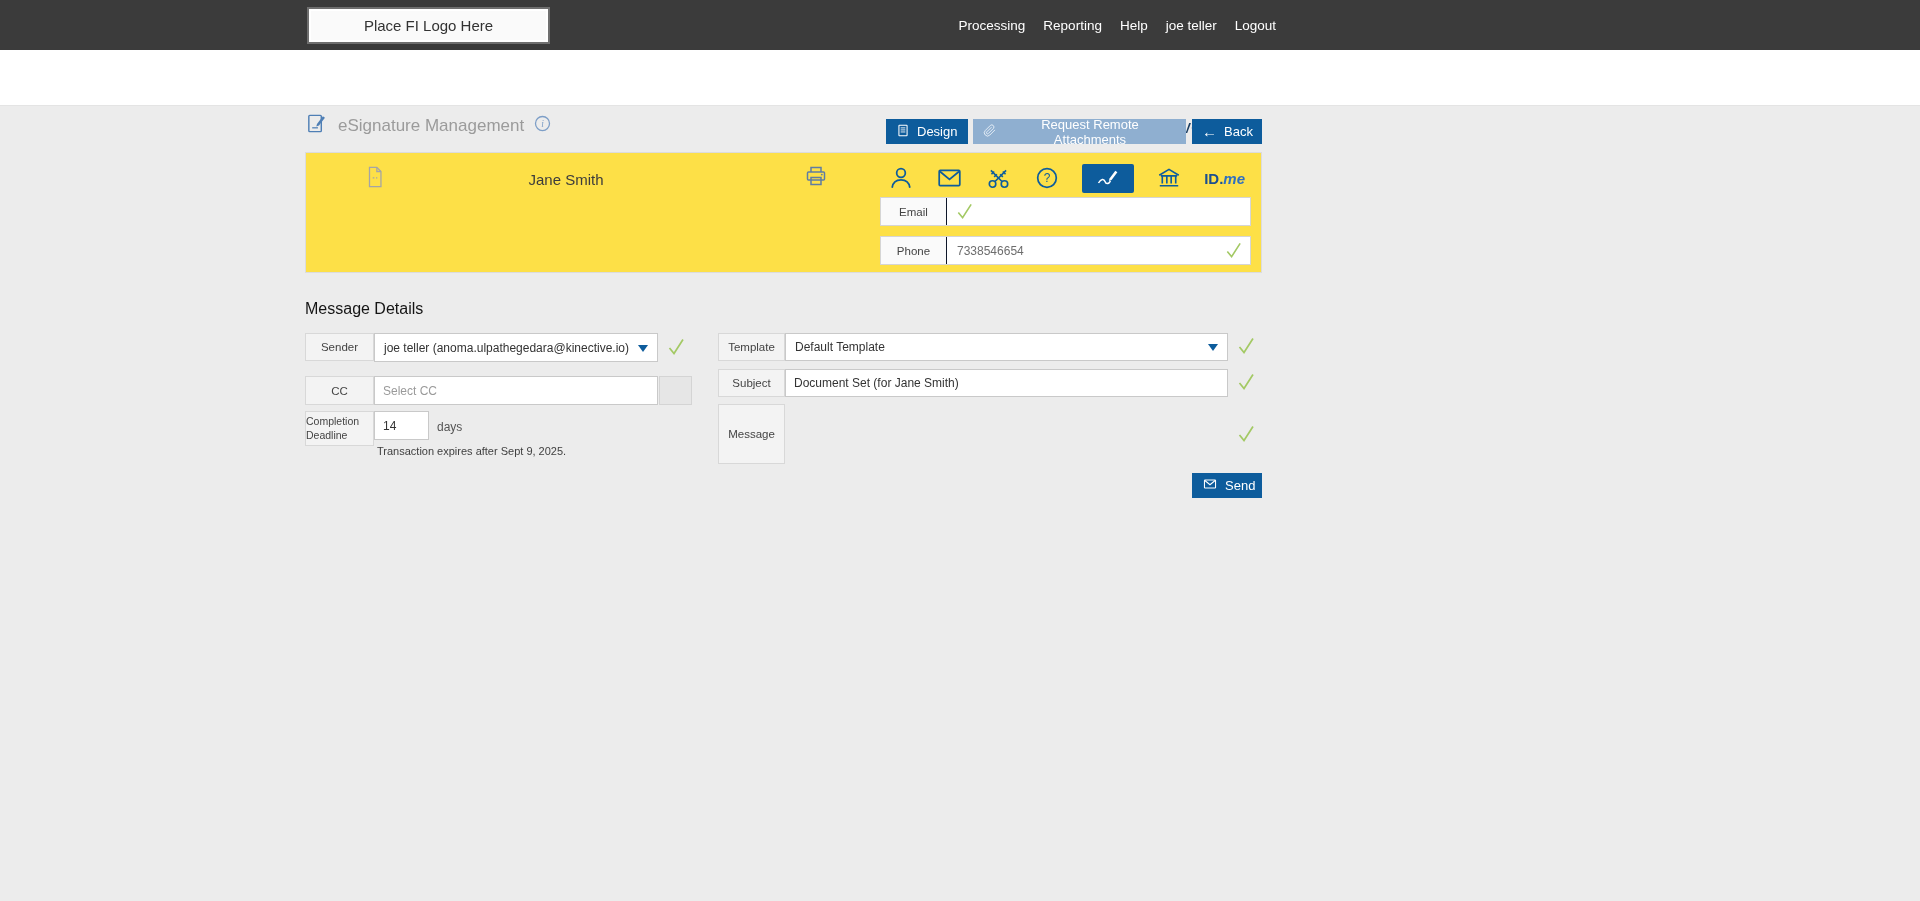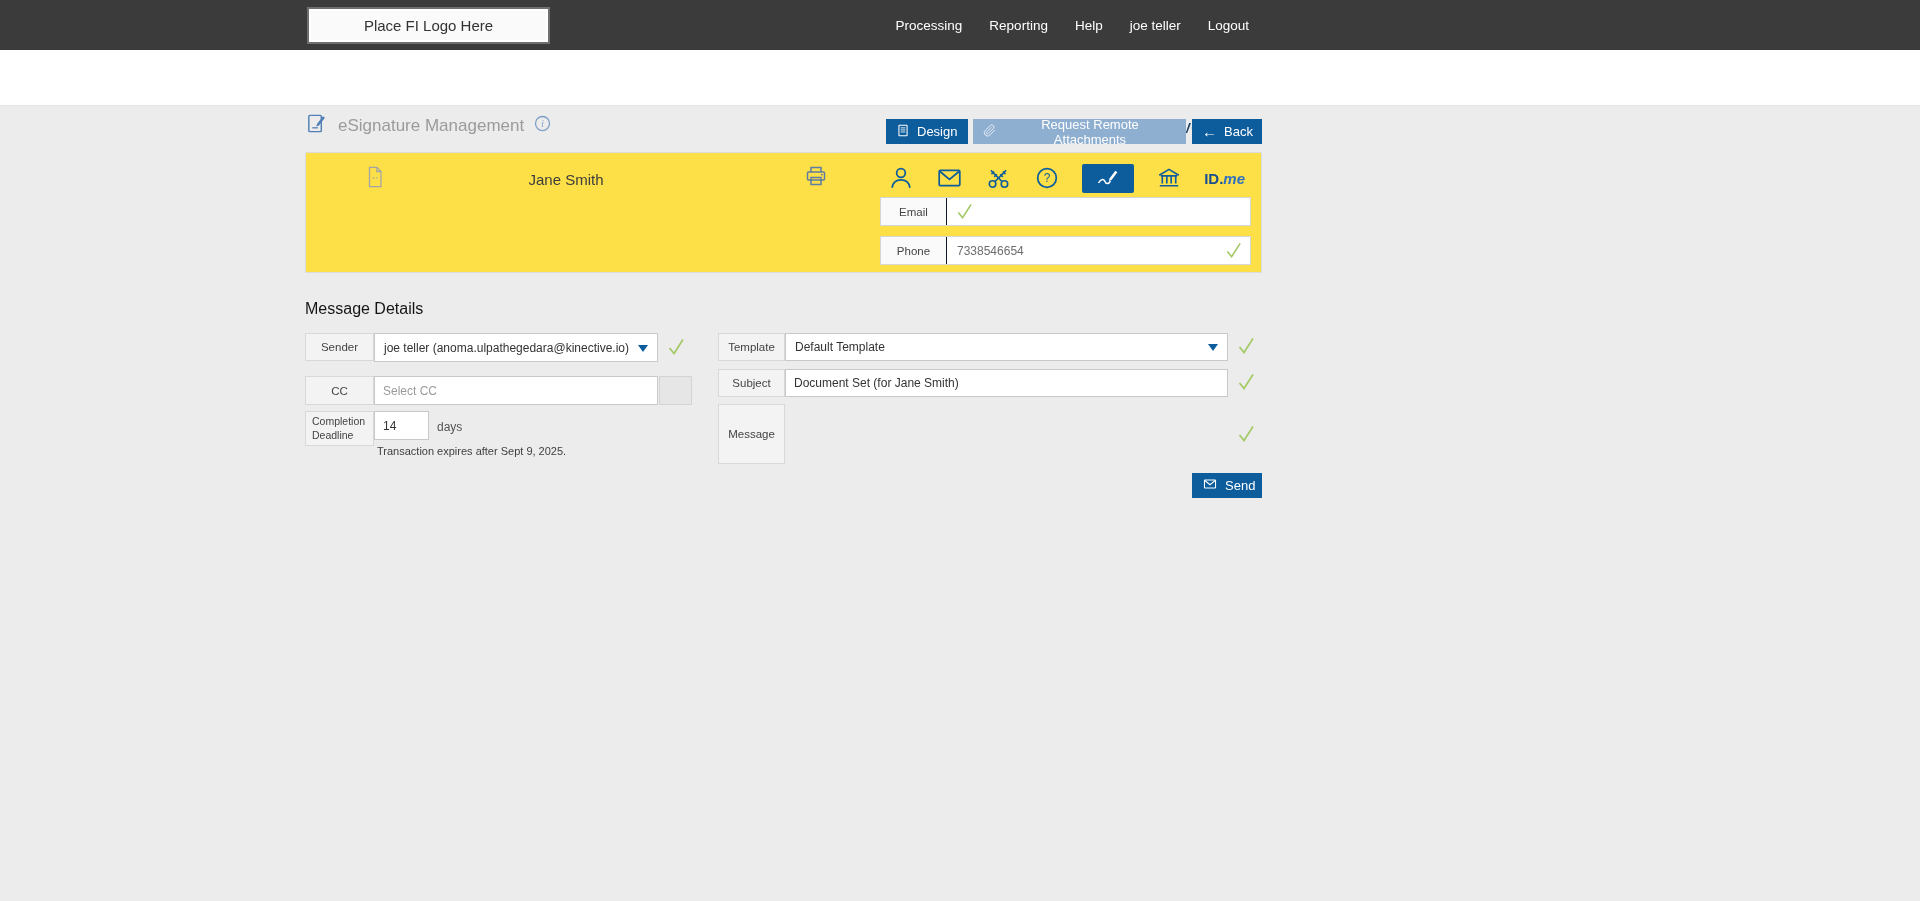--- a/index.html
+++ b/index.html
@@ -4,21 +4,21 @@
 <style>
   * { margin:0; padding:0; box-sizing:border-box; }
   html,body { width:1920px; height:901px; font-family:"Liberation Sans", sans-serif; }
   .stage { position:relative; width:1920px; height:901px; background:#ececec; overflow:hidden; }
 
   
   .topbar { position:absolute; left:0; top:0; width:1920px; height:50px; background:#3b3b3b; }
   .logo-box { position:absolute; left:307px; top:7px; width:243px; height:37px; background:#fafafa;
               border:2px solid #6f6f6f; box-shadow:inset 0 0 0 2px #ffffff; display:flex; align-items:center;
               justify-content:center; font-size:15px; color:#333; cursor:pointer; }
-  .topnav { position:absolute; right:671px; top:0; height:50px; display:flex; align-items:center; gap:27px; }
+  .topnav { position:absolute; right:644px; top:0; height:50px; display:flex; align-items:center; gap:18px; }
   .topnav a { color:#ffffff; font-size:13.5px; text-decoration:none; cursor:pointer; }
 
   
   .header { position:absolute; left:0; top:50px; width:1920px; height:56px; background:#ffffff;
             border-bottom:1px solid #e4e4e4; }
   .app-title-wrap { position:absolute; left:305px; top:62px; display:flex; align-items:center; gap:10px; }
   .app-title { font-size:17px; color:#9b9b9b; }
   .brand { position:absolute; right:672px; top:66px; font-size:19px; color:#1b3f63; }
   .brand b { font-weight:700; }
 
@@ -63,21 +63,21 @@
   .field-input::placeholder { color:#9a9a9a; }
   .select-box { position:absolute; background:#fff; border:1px solid #c9c9c9; display:flex; align-items:center;
                 padding:0 26px 0 9px; font-size:12px; color:#333; cursor:pointer; }
   .caret { position:absolute; right:9px; top:50%; margin-top:-3px; width:0; height:0;
            border-left:5.5px solid transparent; border-right:5.5px solid transparent; border-top:7px solid #0d5c9c; }
   .check { position:absolute; width:20px; height:20px; }
   .days-text { position:absolute; left:437px; top:420px; font-size:12px; color:#555; }
   .expiry-note { position:absolute; left:377px; top:445px; font-size:11px; color:#3f3f3f; }
   .cc-action { position:absolute; left:659px; top:376px; width:33px; height:29px; background:#e6e6e6;
                border:1px solid #d4d4d4; cursor:pointer; }
-  .deadline-label { line-height:1.25; padding-left:6px; justify-content:flex-start; text-align:left; }
+  .deadline-label { line-height:1.25; justify-content:flex-start; text-align:left; }
   textarea.msg { position:absolute; left:785px; top:404px; width:443px; height:60px; border:1px solid #c9c9c9;
                  background:#fff; font-size:12px; color:#333; padding:6px 8px; resize:none;
                  font-family:"Liberation Sans", sans-serif; outline:none; }
 </style>
 </head>
 <body>
 
 <div class="stage">
 
   <div class="topbar">

